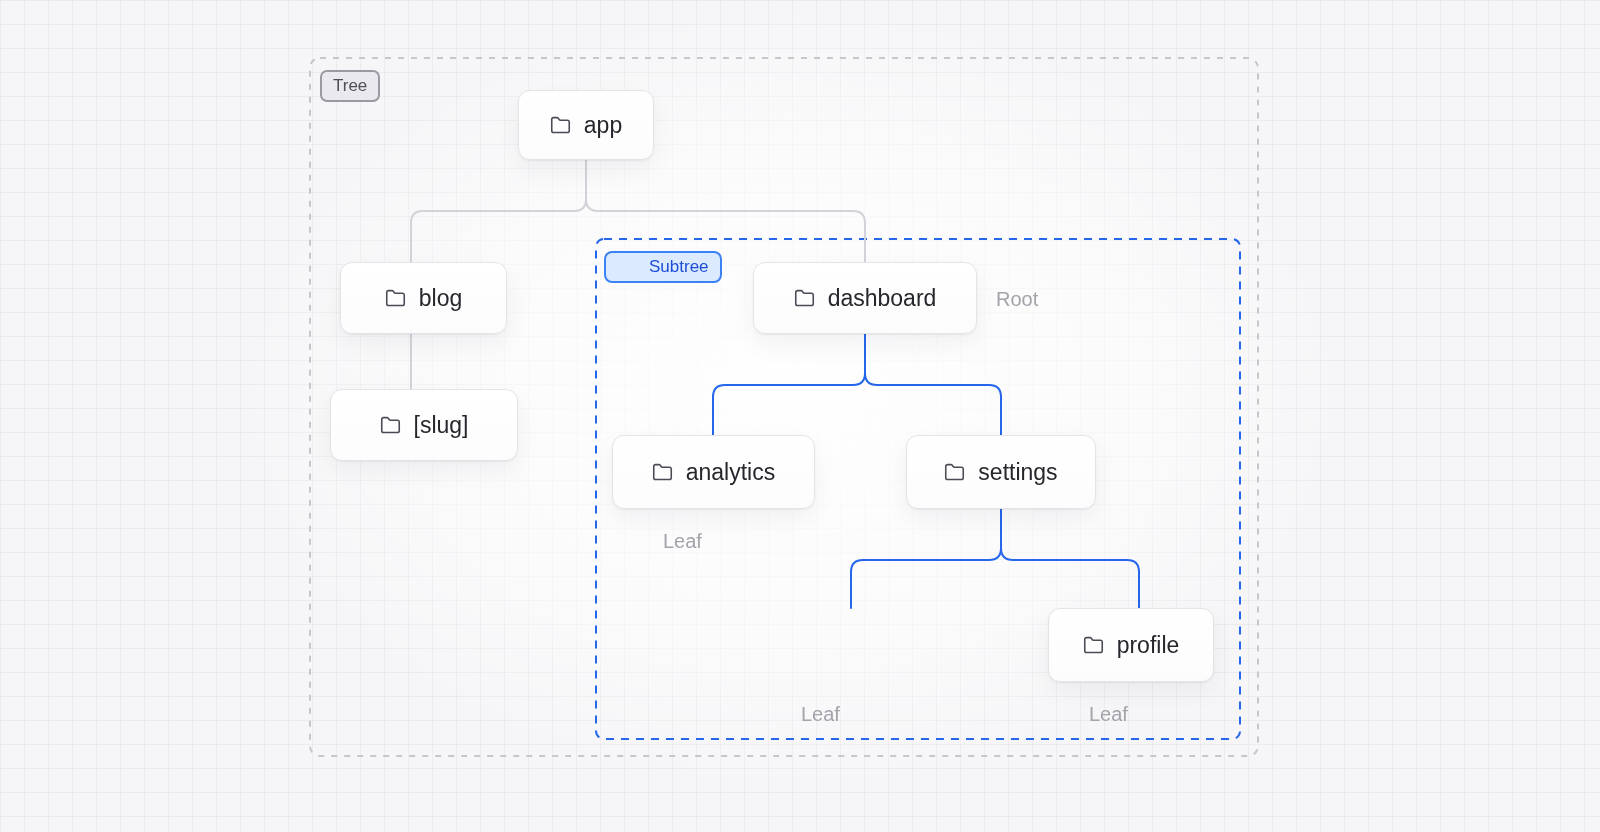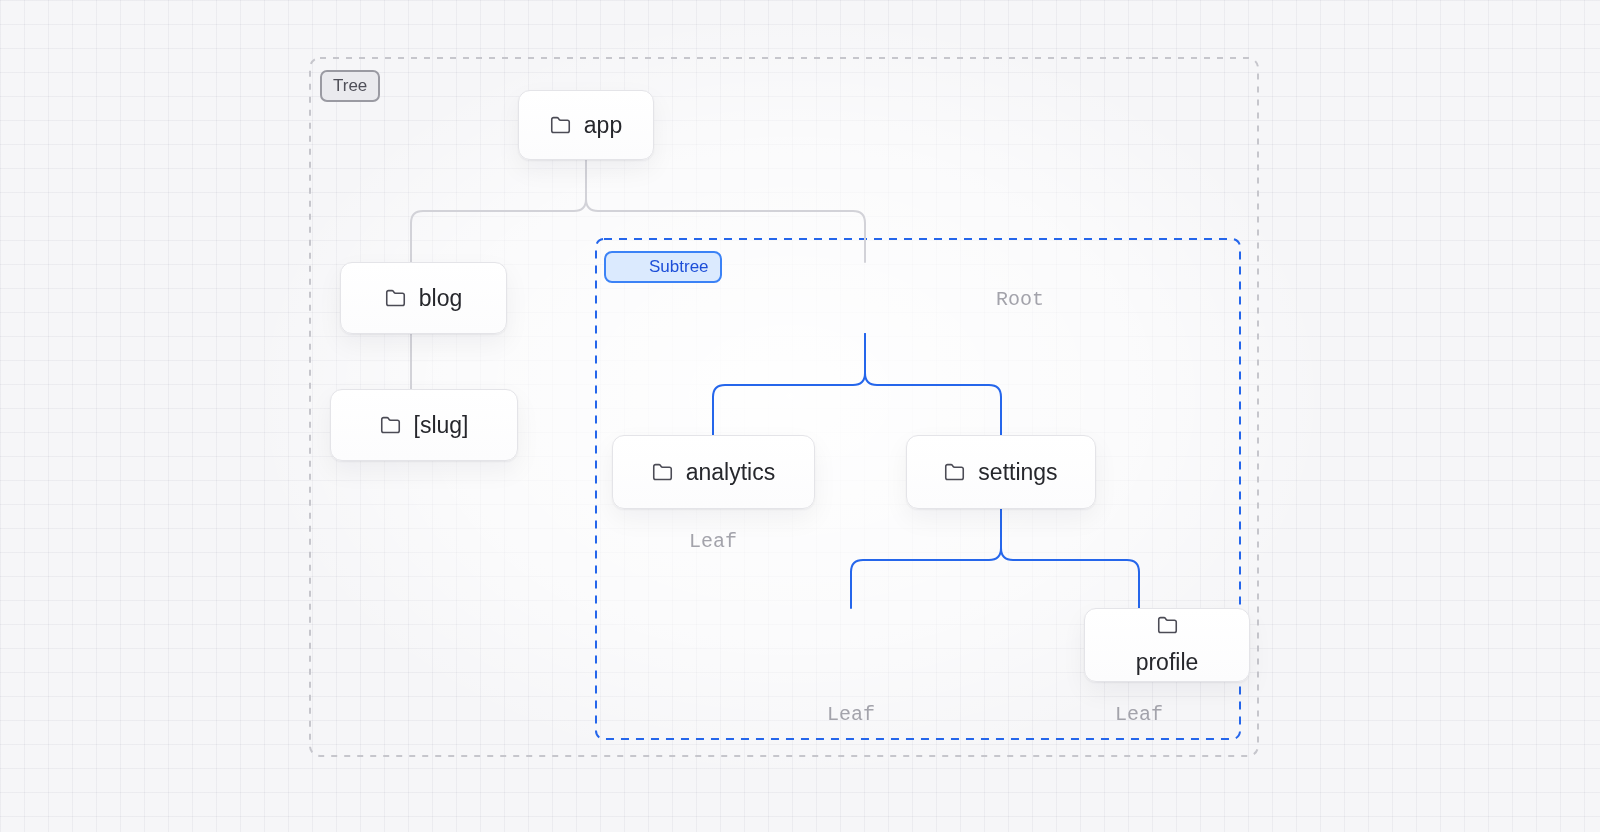--- a/index.html
+++ b/index.html
@@ -66,23 +66,22 @@
     border-color: #3b82f6;
     color: #1d4ed8;
     border-radius: 8px;
     padding-left: 43px;
   }
 
   .annotation {
     position: absolute;
     font-size: 20px;
     color: #a3a3ab;
-    font-family: Liberation Mono, monospace;
   }
-  .annotation.center { text-align: center; width: 100px; }
+  .annotation.center { width: 100px; }
 </style>
 </head>
 <body>
 
 <div id="canvas">
 
   <div class="glow"></div>
 
   <svg class="edges" width="1600" height="832" viewBox="0 0 1600 832">
 
@@ -126,41 +125,49 @@
 
   <div class="node" style="left:330px; top:389px; width:188px; height:72px;">
     <span class="icon">
       <svg width="21" height="21" viewBox="0 0 24 24" fill="none" stroke="#4b4b55" stroke-width="1.8" stroke-linecap="round" stroke-linejoin="round">
           <path d="M20 20a2 2 0 0 0 2-2V8a2 2 0 0 0-2-2h-7.9a2 2 0 0 1-1.69-.9L9.6 3.9A2 2 0 0 0 7.93 3H4a2 2 0 0 0-2 2v13a2 2 0 0 0 2 2Z"></path>
         </svg>
     </span>
     <span>[slug]</span>
   </div>
 
+  <div class="node" style="left:753px; top:262px; width:224px; height:72px;">
+    <span class="icon">
+      <svg width="21" height="21" viewBox="0 0 24 24" fill="none" stroke="#4b4b55" stroke-width="1.8" stroke-linecap="round" stroke-linejoin="round">
+          <path d="M20 20a2 2 0 0 0 2-2V8a2 2 0 0 0-2-2h-7.9a2 2 0 0 1-1.69-.9L9.6 3.9A2 2 0 0 0 7.93 3H4a2 2 0 0 0-2 2v13a2 2 0 0 0 2 2Z"></path>
+        </svg>
+    </span>
+    <span>dashboard</span>
+  </div>
 
   <div class="node" style="left:906px; top:435px; width:190px; height:74px;">
     <span class="icon">
       <svg width="21" height="21" viewBox="0 0 24 24" fill="none" stroke="#4b4b55" stroke-width="1.8" stroke-linecap="round" stroke-linejoin="round">
           <path d="M20 20a2 2 0 0 0 2-2V8a2 2 0 0 0-2-2h-7.9a2 2 0 0 1-1.69-.9L9.6 3.9A2 2 0 0 0 7.93 3H4a2 2 0 0 0-2 2v13a2 2 0 0 0 2 2Z"></path>
         </svg>
     </span>
     <span>settings</span>
   </div>
 
   <div class="node" style="left:612px; top:435px; width:203px; height:74px;">
     <span class="icon">
       <svg width="21" height="21" viewBox="0 0 24 24" fill="none" stroke="#4b4b55" stroke-width="1.8" stroke-linecap="round" stroke-linejoin="round">
           <path d="M20 20a2 2 0 0 0 2-2V8a2 2 0 0 0-2-2h-7.9a2 2 0 0 1-1.69-.9L9.6 3.9A2 2 0 0 0 7.93 3H4a2 2 0 0 0-2 2v13a2 2 0 0 0 2 2Z"></path>
         </svg>
     </span>
     <span>analytics</span>
   </div>
 
 
-  <div class="node" style="left:1084px; top:608px; width:166px; height:74px;flex-direction:column;">
+  <div class="node" style="left:1048px; top:608px; width:166px; height:74px;">
     <span class="icon">
       <svg width="21" height="21" viewBox="0 0 24 24" fill="none" stroke="#4b4b55" stroke-width="1.8" stroke-linecap="round" stroke-linejoin="round">
           <path d="M20 20a2 2 0 0 0 2-2V8a2 2 0 0 0-2-2h-7.9a2 2 0 0 1-1.69-.9L9.6 3.9A2 2 0 0 0 7.93 3H4a2 2 0 0 0-2 2v13a2 2 0 0 0 2 2Z"></path>
         </svg>
     </span>
     <span>profile</span>
   </div>
 
   <div class="annotation" style="left:996px; top:288px;">Root</div>
   <div class="annotation center" style="left:663px; top:530px;">Leaf</div>

